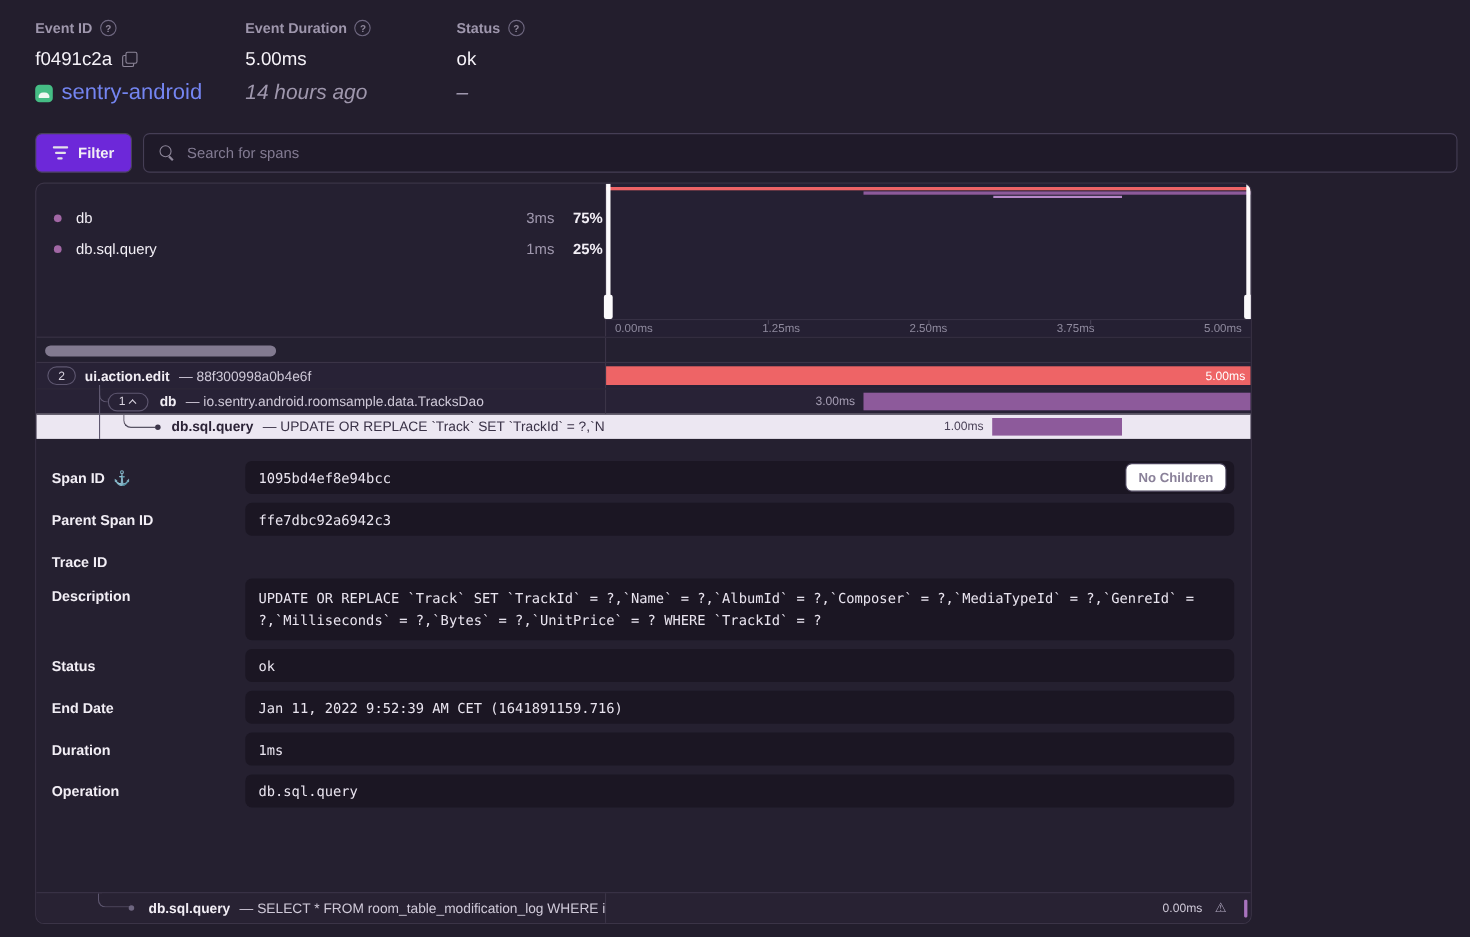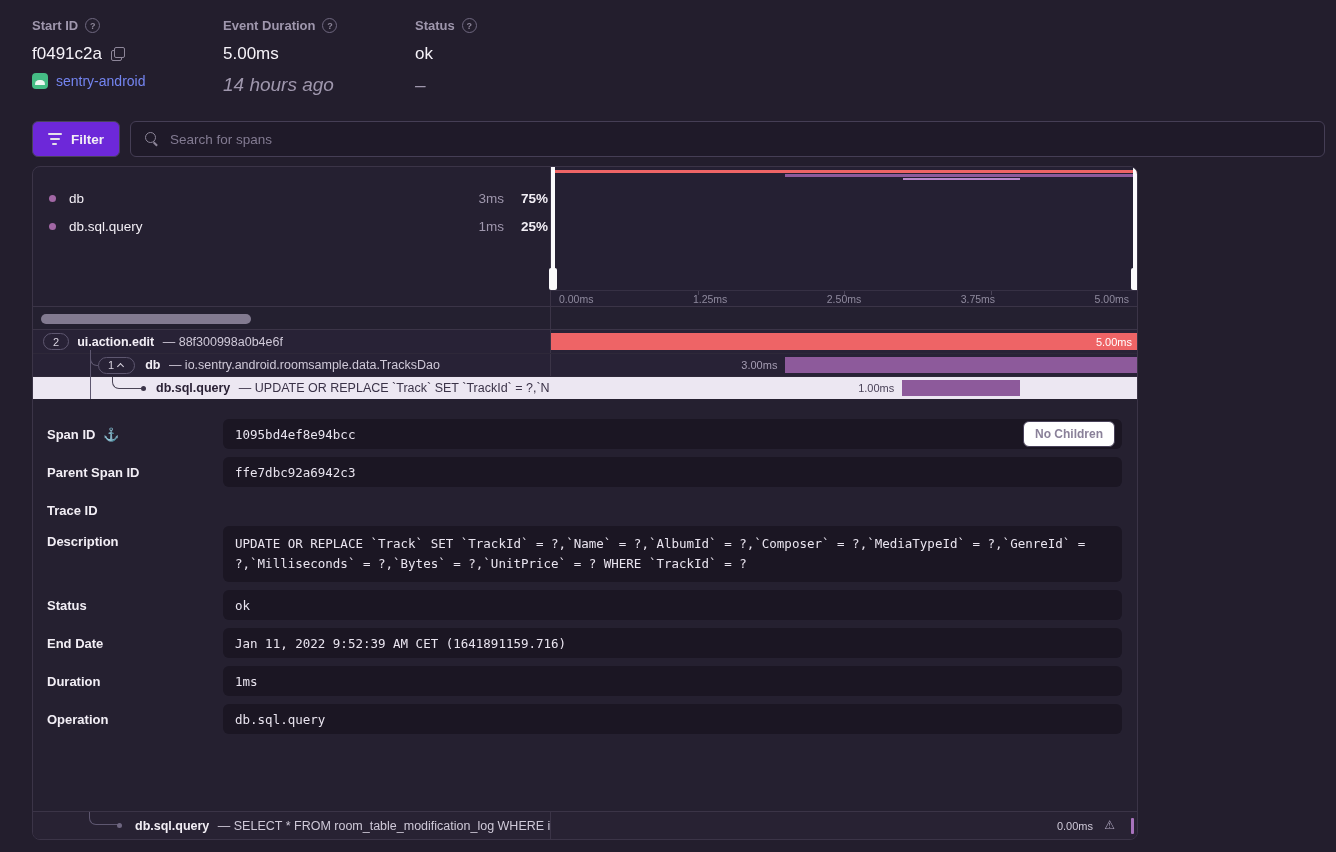--- a/index.html
+++ b/index.html
@@ -20,21 +20,21 @@
   .h-sub { margin-top:10px; font-size:19px; color:#9f97ad;font-style:italic; }
   .copy-icon { width:14px; height:14px; position:relative; margin-left:9px; display:inline-block; }
   .copy-icon::before { content:''; position:absolute; left:0; bottom:0; width:9px; height:9px;
     border:1.3px solid #8d8699; border-radius:2px; }
   .copy-icon::after { content:''; position:absolute; right:0; top:0; width:9px; height:9px;
     border:1.3px solid #8d8699; border-radius:2px; background:#231e2d; }
   .project-row { margin-top:9px; display:flex; align-items:center; gap:8px; }
   .android-icon { width:16px; height:16px; background:#45bd85; border-radius:4px; position:relative; }
   .android-icon::after { content:''; position:absolute; left:3px; bottom:4px; width:10px; height:5px;
     background:#eef7f1; border-radius:5px 5px 1px 1px; }
-  .project-link { color:#7485f1; font-size:14px; text-decoration:none; }
+  .project-link { color:#7485f1; font-size:20px; text-decoration:none; }
   
   .filter-btn { position:absolute; left:32px; top:121px; width:88px; height:36px;
     border:1px solid #49425a; border-radius:6px; background:#6d28d9;
     display:flex; align-items:center; justify-content:center; gap:9px;
     font-size:13.5px; font-weight:700; color:#f2eef5; cursor:pointer; }
   .filter-icon { display:flex; flex-direction:column; gap:3px; align-items:center; }
   .filter-icon i { display:block; height:2px; border-radius:1px; background:#e4e0ea; }
   .filter-icon i:nth-child(1){ width:14px; } .filter-icon i:nth-child(2){ width:10px; } .filter-icon i:nth-child(3){ width:5px; }
   .search-bar { position:absolute; left:130px; top:121px; width:1195px; height:36px;
     border:1px solid #453e55; border-radius:6px; background:#1f1a29;
@@ -142,21 +142,21 @@
   .warn-icon::before { content:'⚠'; font-size:12px; color:#b0a8c0; }
   .zero-tick { position:absolute; right:3px; top:6px; width:3px; height:16px;
     border-radius:1px; background:#a873bd; }
 </style>
 </head>
 <body>
 
 <div class="header">
   <div class="h-col1">
     <div class="h-label">
-      <span>Start ID</span>
+      <span>Event ID</span>
       <span class="help-icon"></span>
     </div>
     <div class="h-value">
       <span>f0491c2a</span>
       <span class="copy-icon"></span>
     </div>
     <div class="project-row">
       <span class="android-icon"></span>
       <a href="#" class="project-link">sentry-android</a>
     </div>

